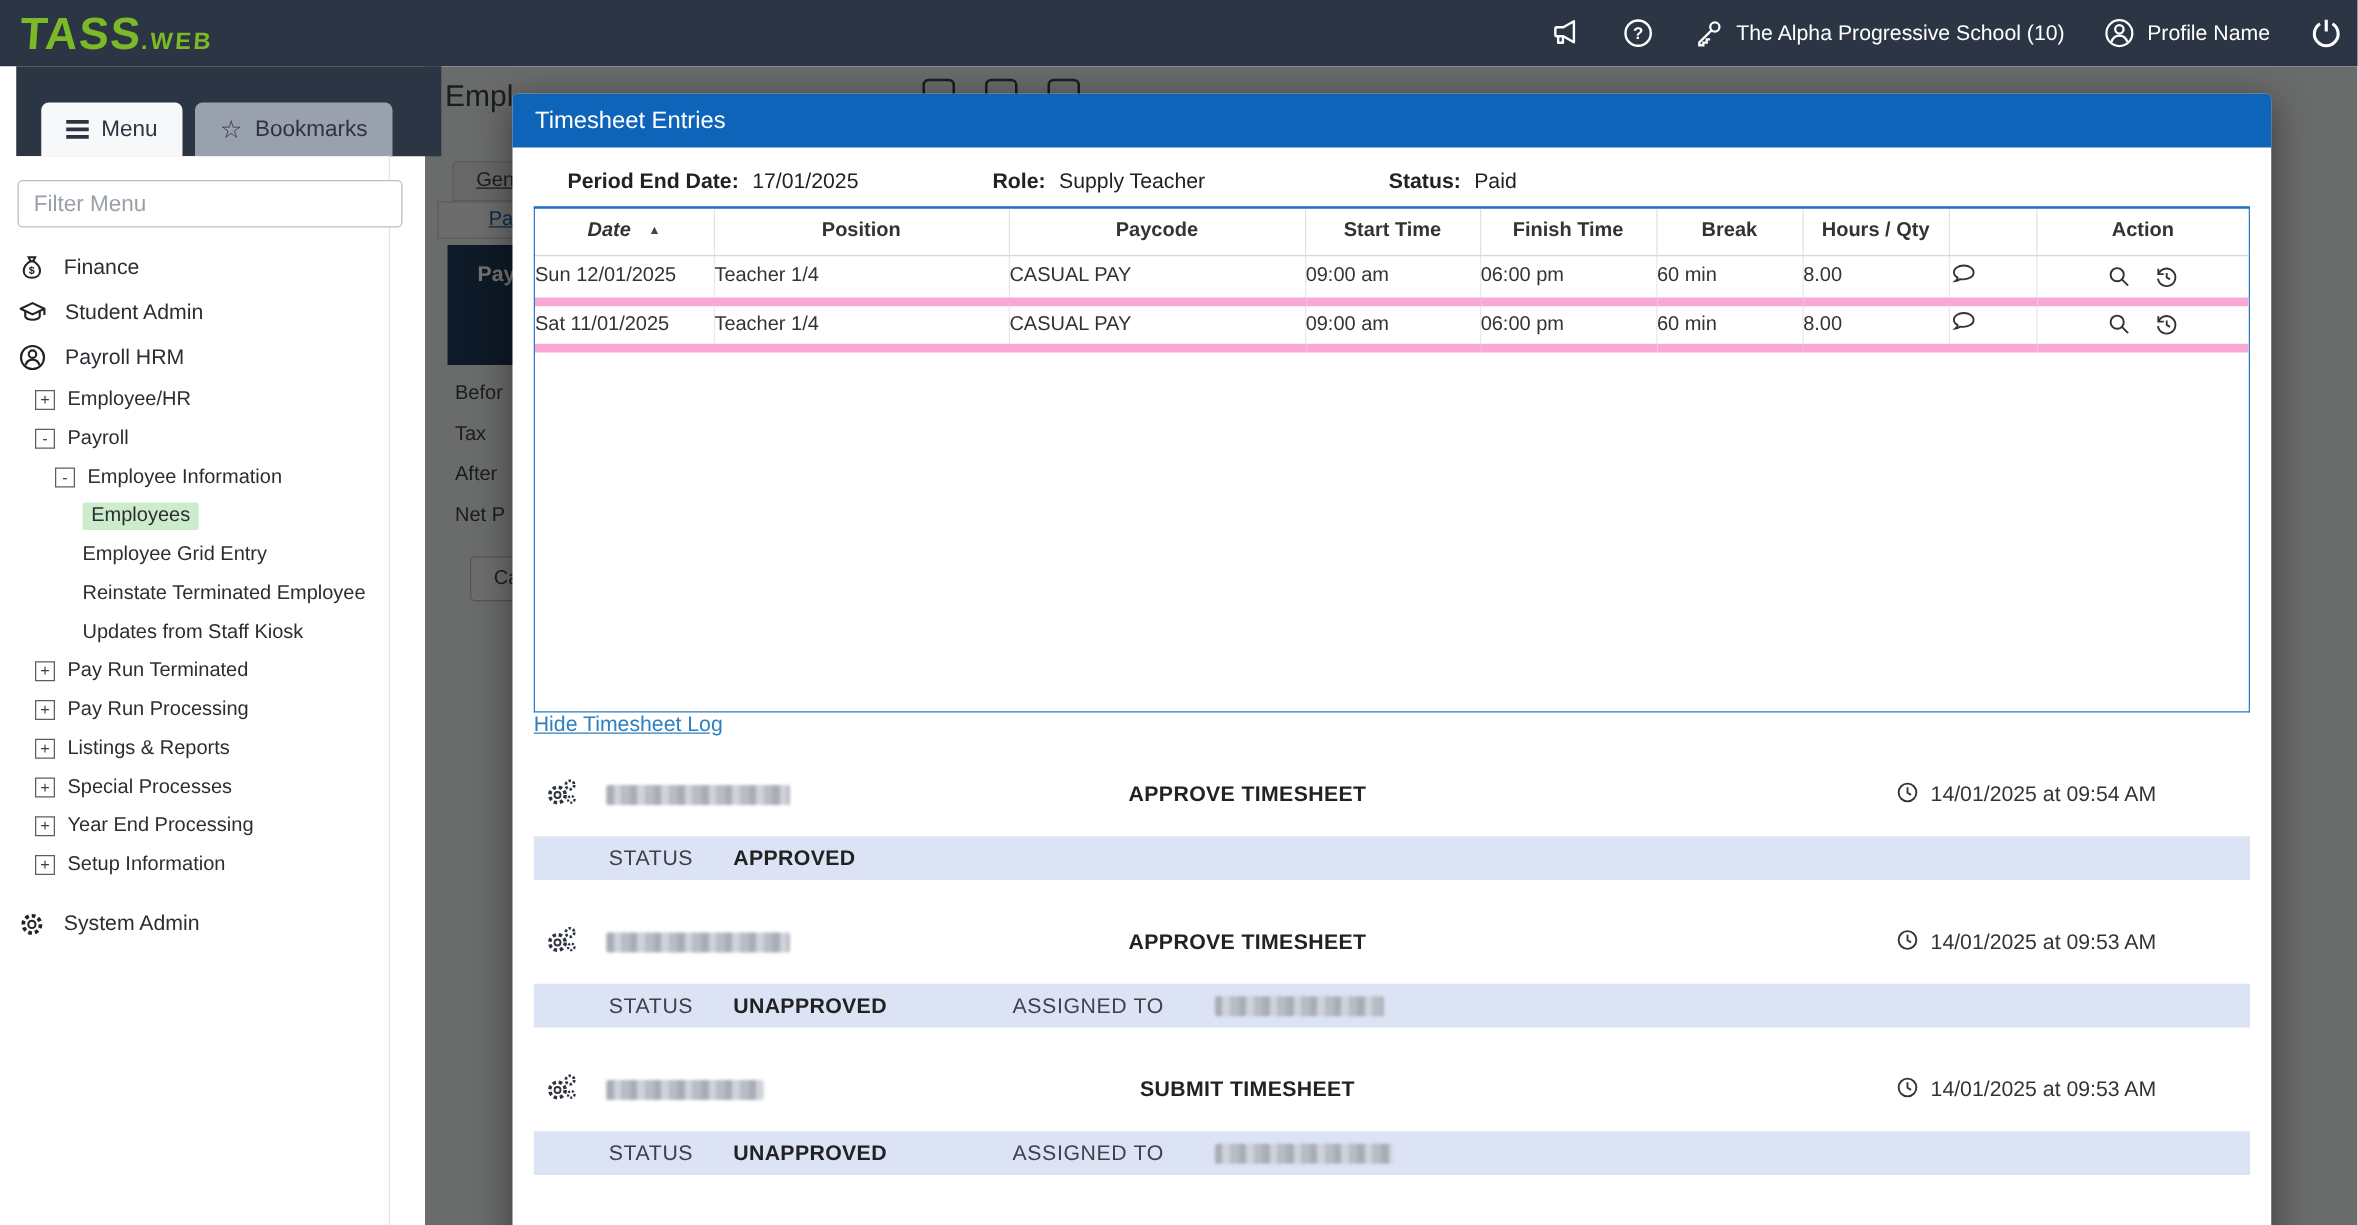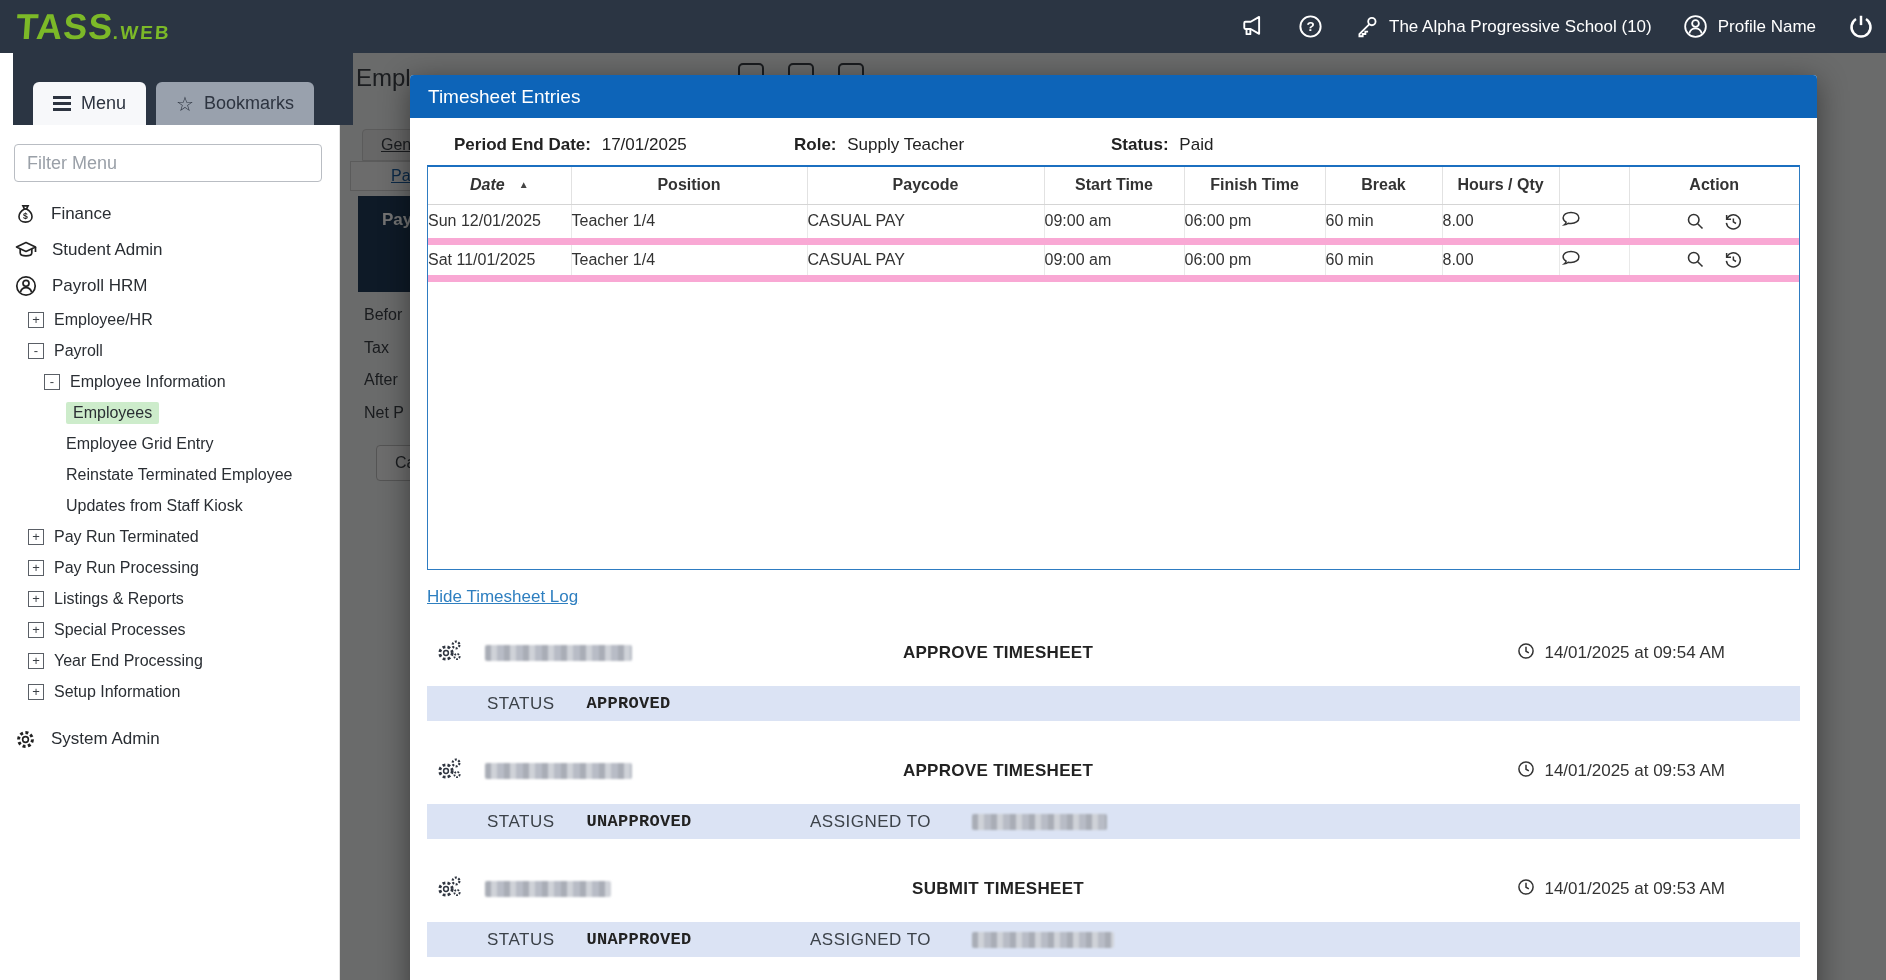--- a/index.html
+++ b/index.html
@@ -23,21 +23,21 @@
                    background:#2b3543; z-index:40;margin-left:13px; }
   .tabs { position:absolute; left:20px; bottom:0; display:flex; gap:10px; }
   .tab { height:43px; display:flex; align-items:center; gap:10px; padding:0 20px;
          border-radius:6px 6px 0 0; font-size:18px; cursor:pointer; }
   .tab.active { background:#f7f8fa; color:#2d3440; }
   .tab.inactive { background:#99a1ad; color:#2d3440; }
   .hamburger { width:18px; height:2.4px; background:#2d3440; position:relative; top:-6px;
                box-shadow:0 6px 0 #2d3440, 0 12px 0 #2d3440; }
   .star { font-size:20px; line-height:1; }
 
-  .sidebar { position:absolute; left:0; top:125px; width:340px; height:855px;
+  .sidebar { position:absolute; left:0; top:125px; width:312px; height:855px;
              background:#fff; z-index:40; border-right:1px solid #e3e3e3; }
   .filter-wrap { padding:19px 18px 6px 14px; }
   .filter-input { width:308px; height:38px; border:1px solid #b9bdc3; border-radius:4px;
                   font-size:18px; padding:0 12px; color:#333;
                   font-family:"Liberation Sans", sans-serif; }
   .filter-input::placeholder { color:#9aa0a8; }
   .tree { padding-top:8px; font-size:16px; color:#2a2e33; }
   .trow { display:flex; align-items:center; height:31px; cursor:pointer; white-space:nowrap; }
   .trow.l0 { height:36px; font-size:17px; }
   .trow.l0 .ticon { margin-left:14px; margin-right:14px; }
@@ -89,38 +89,38 @@
   table.ts th { font-weight:bold; height:37px; border-right:1px solid #e2e2e2;
                 border-bottom:1px solid #d5d5d5; text-align:center; }
   table.ts td { height:37px; border-right:1px solid #e9e9e9; border-bottom:7px solid #f9a8d4;
                 }
   table.ts th:last-child, table.ts td:last-child { border-right:none; }
   .th-date { font-style:italic; }
   .sort-asc { font-size:10px; position:relative; top:-2px; margin-left:14px; color:#444; }
   .cell-icons { display:flex; justify-content:center; gap:16px; align-items:center; }
   .rowicon { display:inline-flex; cursor:pointer; }
 
-  .log-link { display:inline-block; margin-top:17px; color:#2e7fc0; font-size:17px;
+  .log-link { display:inline-block; color:#2e7fc0; font-size:17px;
               text-decoration:underline; cursor:pointer; }
 
   .log-entry { margin-top:30px; }
   .log-entry.first { margin-top:26px; }
   .log-head { position:relative; height:40px; display:flex; align-items:center; }
   .gears { margin-left:8px; }
   .blur-name { height:16px; border-radius:2px; margin-left:22px;
                background:repeating-linear-gradient(90deg,#a9adb6 0 6px,#cfd2d8 6px 12px,#b8bcc6 12px 19px);
                filter:blur(1.3px); }
   .log-action { position:absolute; left:571px; transform:translateX(-50%);
                 font-weight:bold; font-size:17px; color:#222; letter-spacing:0.3px; white-space:nowrap; }
   .log-time { position:absolute; right:75px; display:flex; align-items:center; gap:8px;
               font-size:17px; color:#333; }
   .log-status { margin-top:13px; height:35px; background:#dbe3f4; display:flex;
                 align-items:center; font-size:17px; color:#3c4249; position:relative; }
   .st-label { margin-left:60px; letter-spacing:0.5px; }
-  .st-value { margin-left:32px; font-weight:bold; color:#222; letter-spacing:0.3px;font-family:Liberation Mono, monospace; }
+  .st-value { margin-left:32px; font-weight:bold; color:#222; letter-spacing:0.3px; }
   .as-label { position:absolute; left:383px; letter-spacing:0.5px; }
   .as-blur { position:absolute; left:545px; height:16px; border-radius:2px;
              background:repeating-linear-gradient(90deg,#a9adb6 0 6px,#cfd2d8 6px 12px,#b8bcc6 12px 19px);
              filter:blur(1.3px); }
 </style>
 </head>
 <body>
 
 <div class="topbar">
   <div class="logo">

